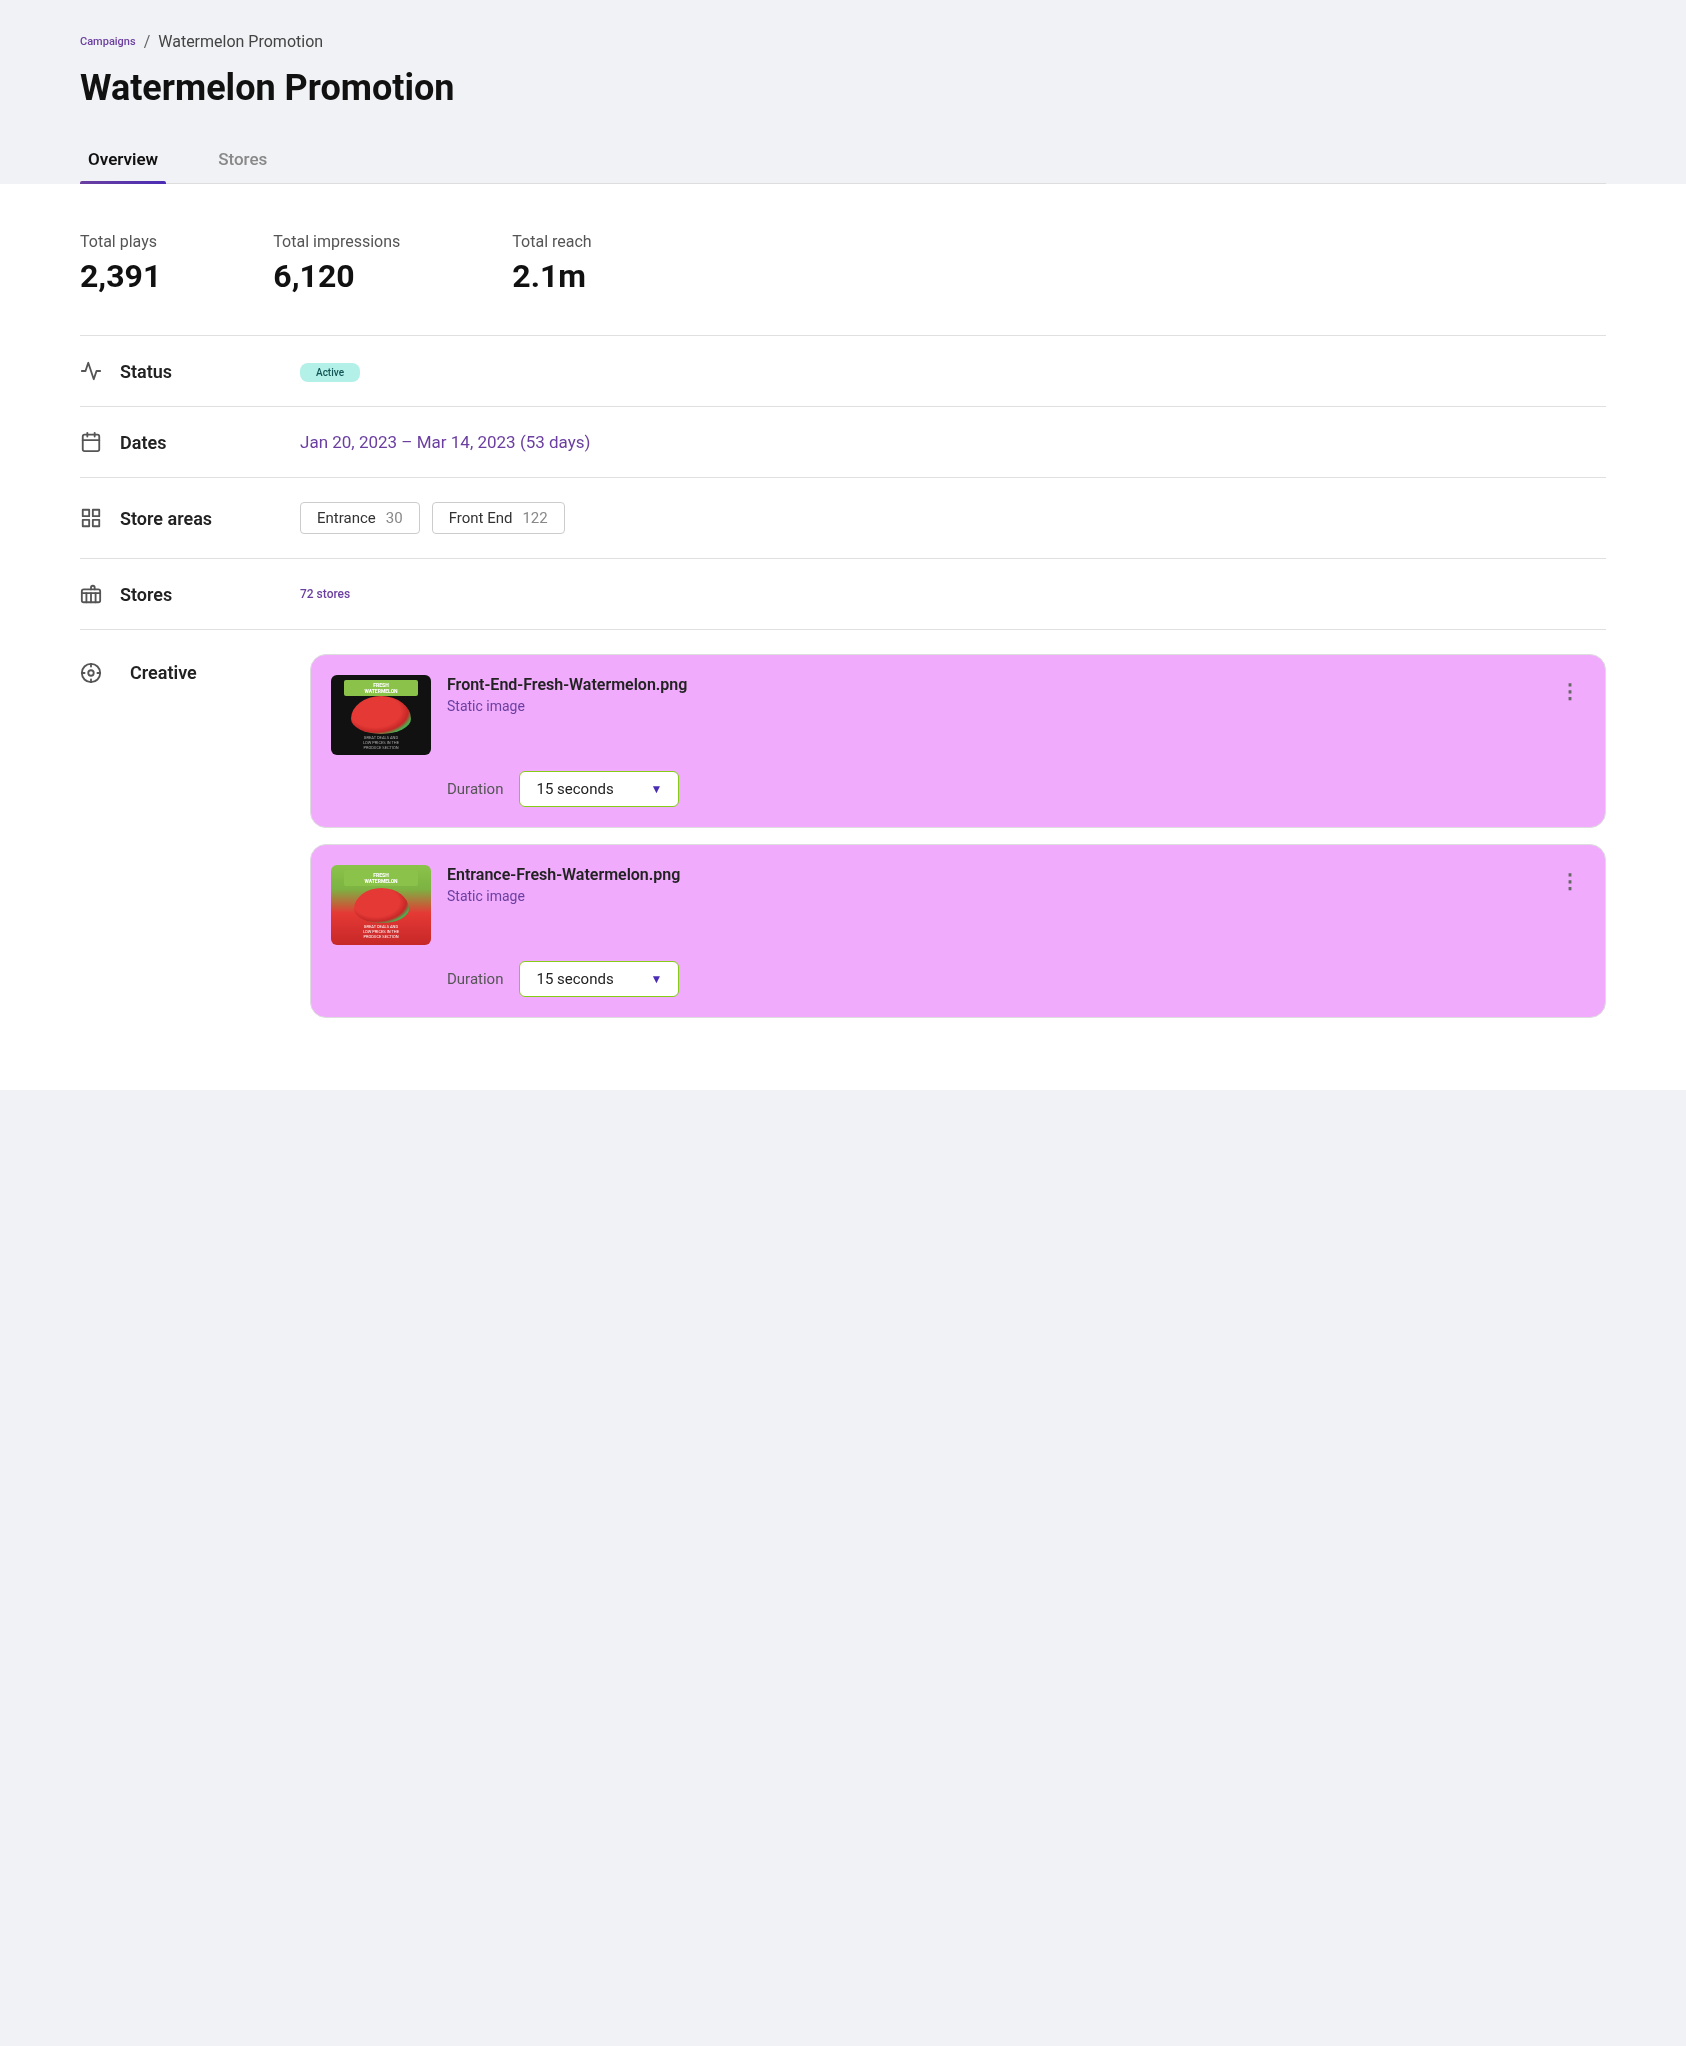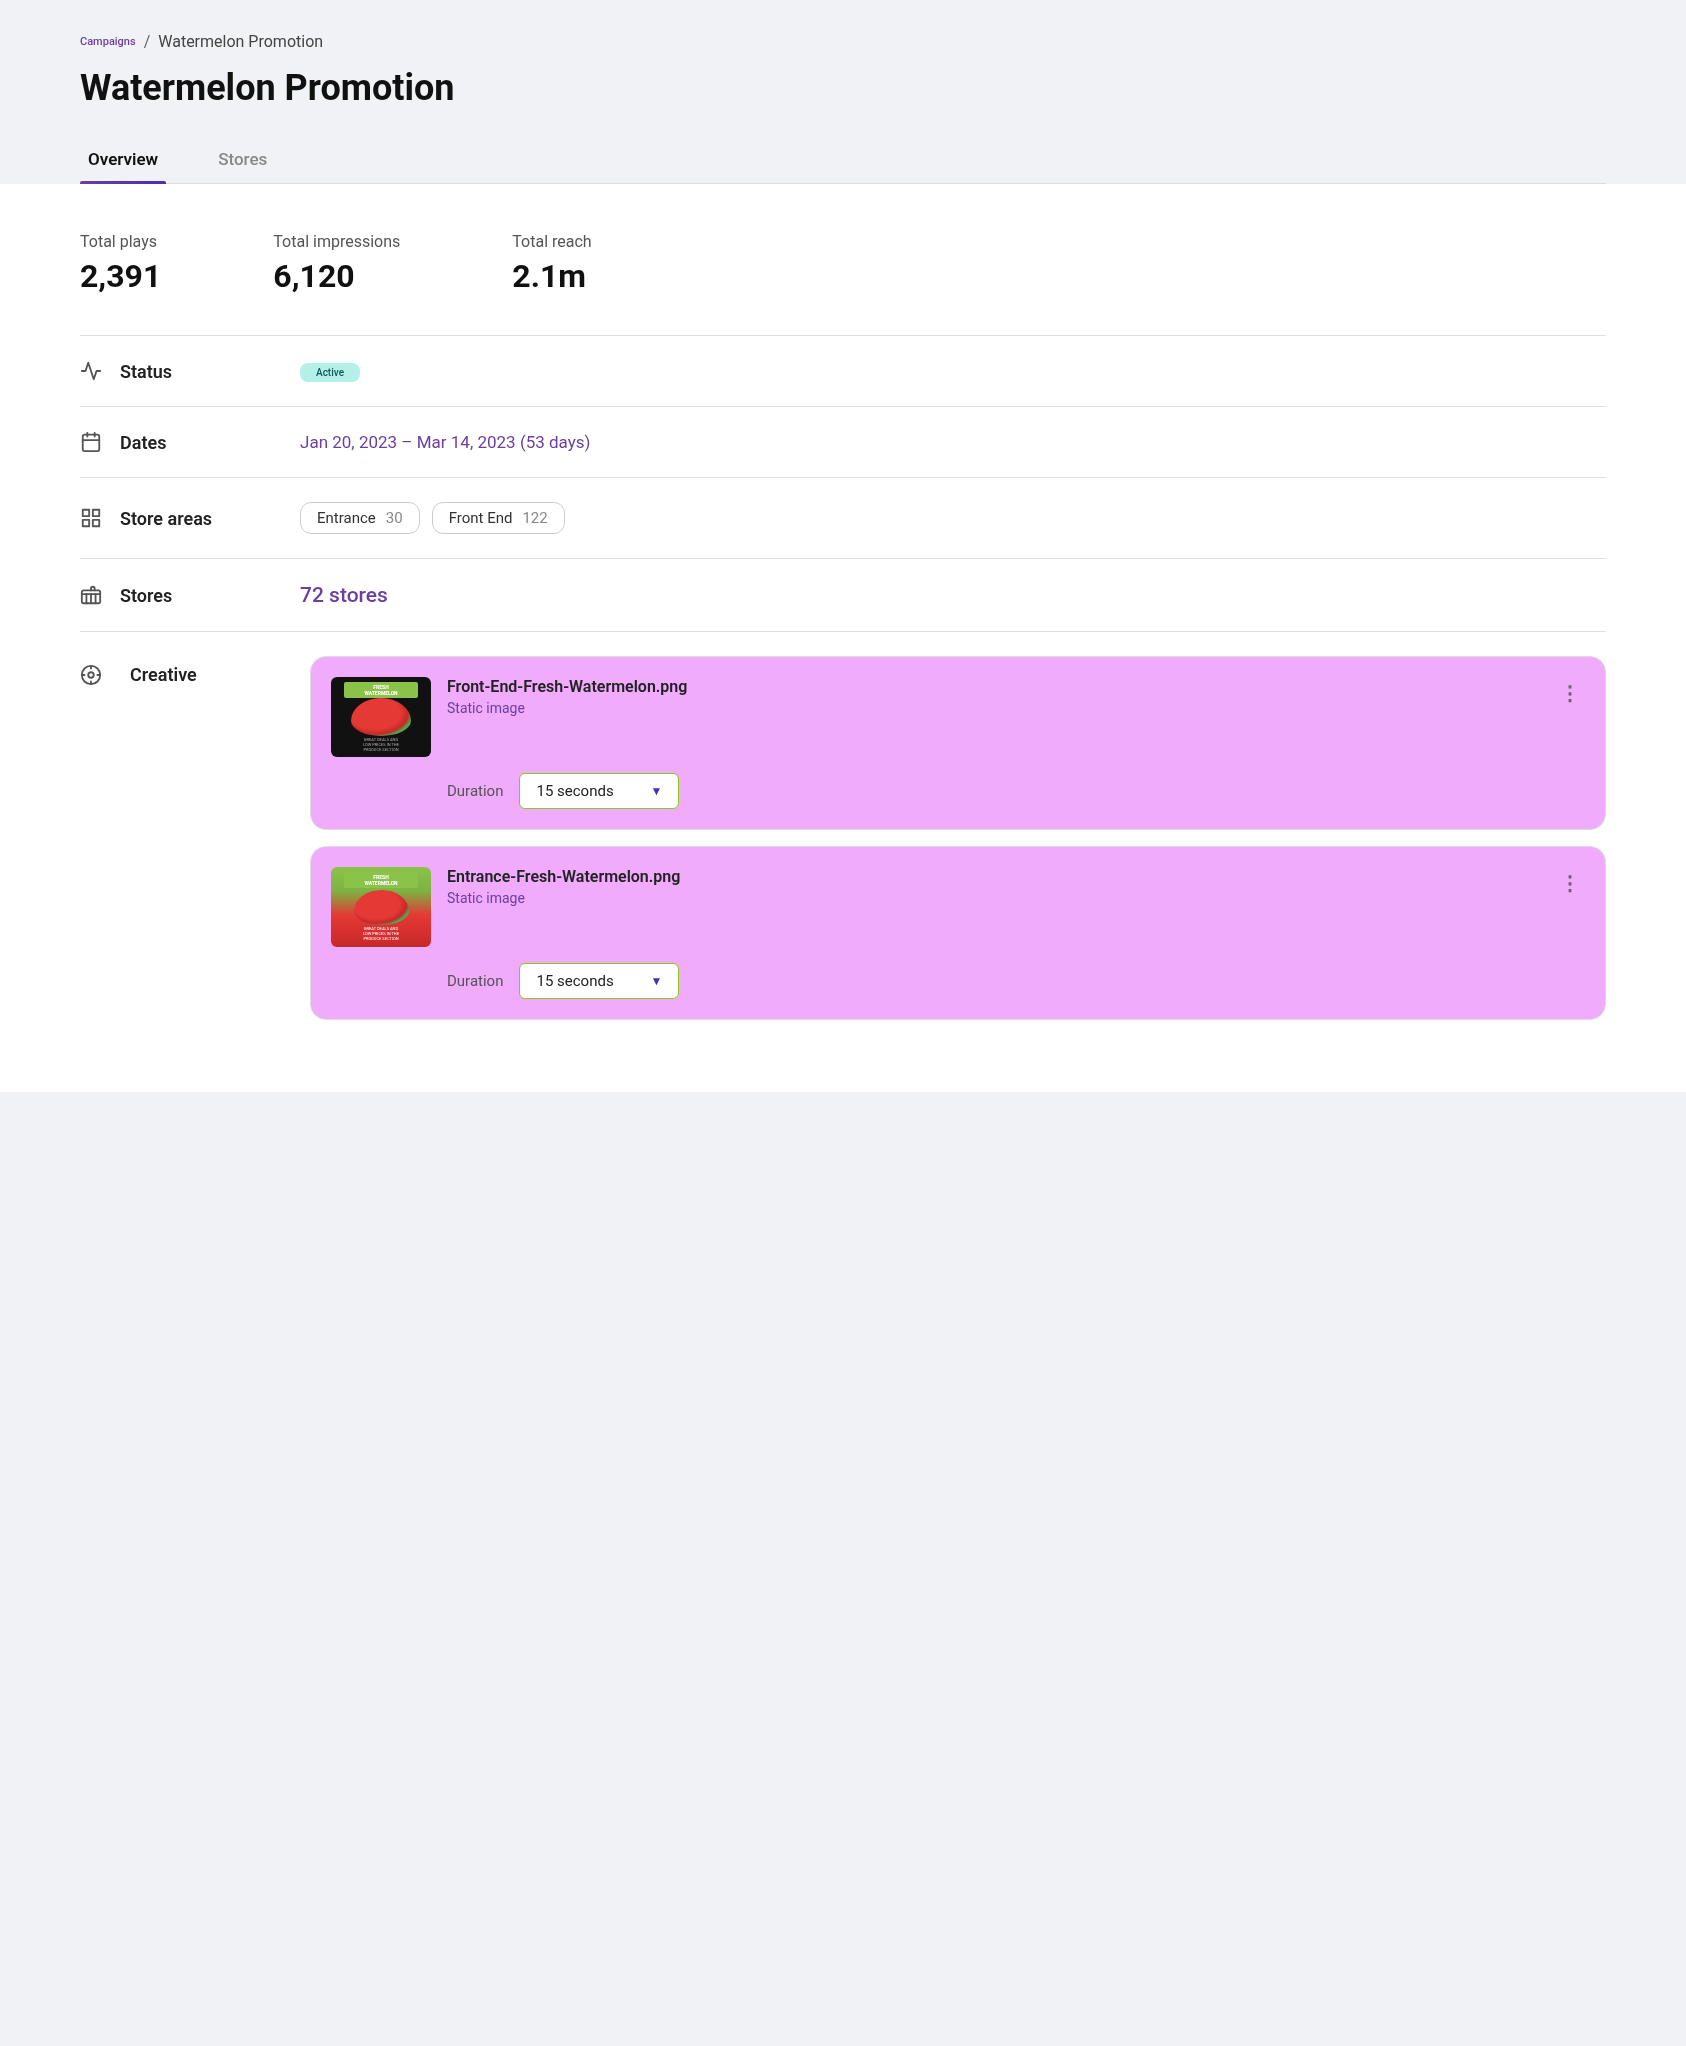--- a/index.html
+++ b/index.html
@@ -139,34 +139,34 @@
     .dates-value {
       color: #6B3FA0;
       font-size: 17px;
     }
     .store-areas-container {
       display: flex;
       gap: 12px;
     }
     .store-area-badge {
       border: 1px solid #ccc;
-      border-radius: 11px;
+      border-radius: 4px;
       padding: 6px 16px;
       font-size: 15px;
       color: #333;
       display: flex;
       align-items: center;
       gap: 10px;
     }
     .store-area-count {
       color: #888;
     }
     .stores-value {
       color: #6B3FA0;
-      font-size: 21px;
+      font-size: 12px;
       font-weight: 500;
       cursor: pointer;
     }
     .creative-section {
       padding: 24px 0;
     }
     .creative-row {
       display: flex;
       align-items: flex-start;
       gap: 0;

